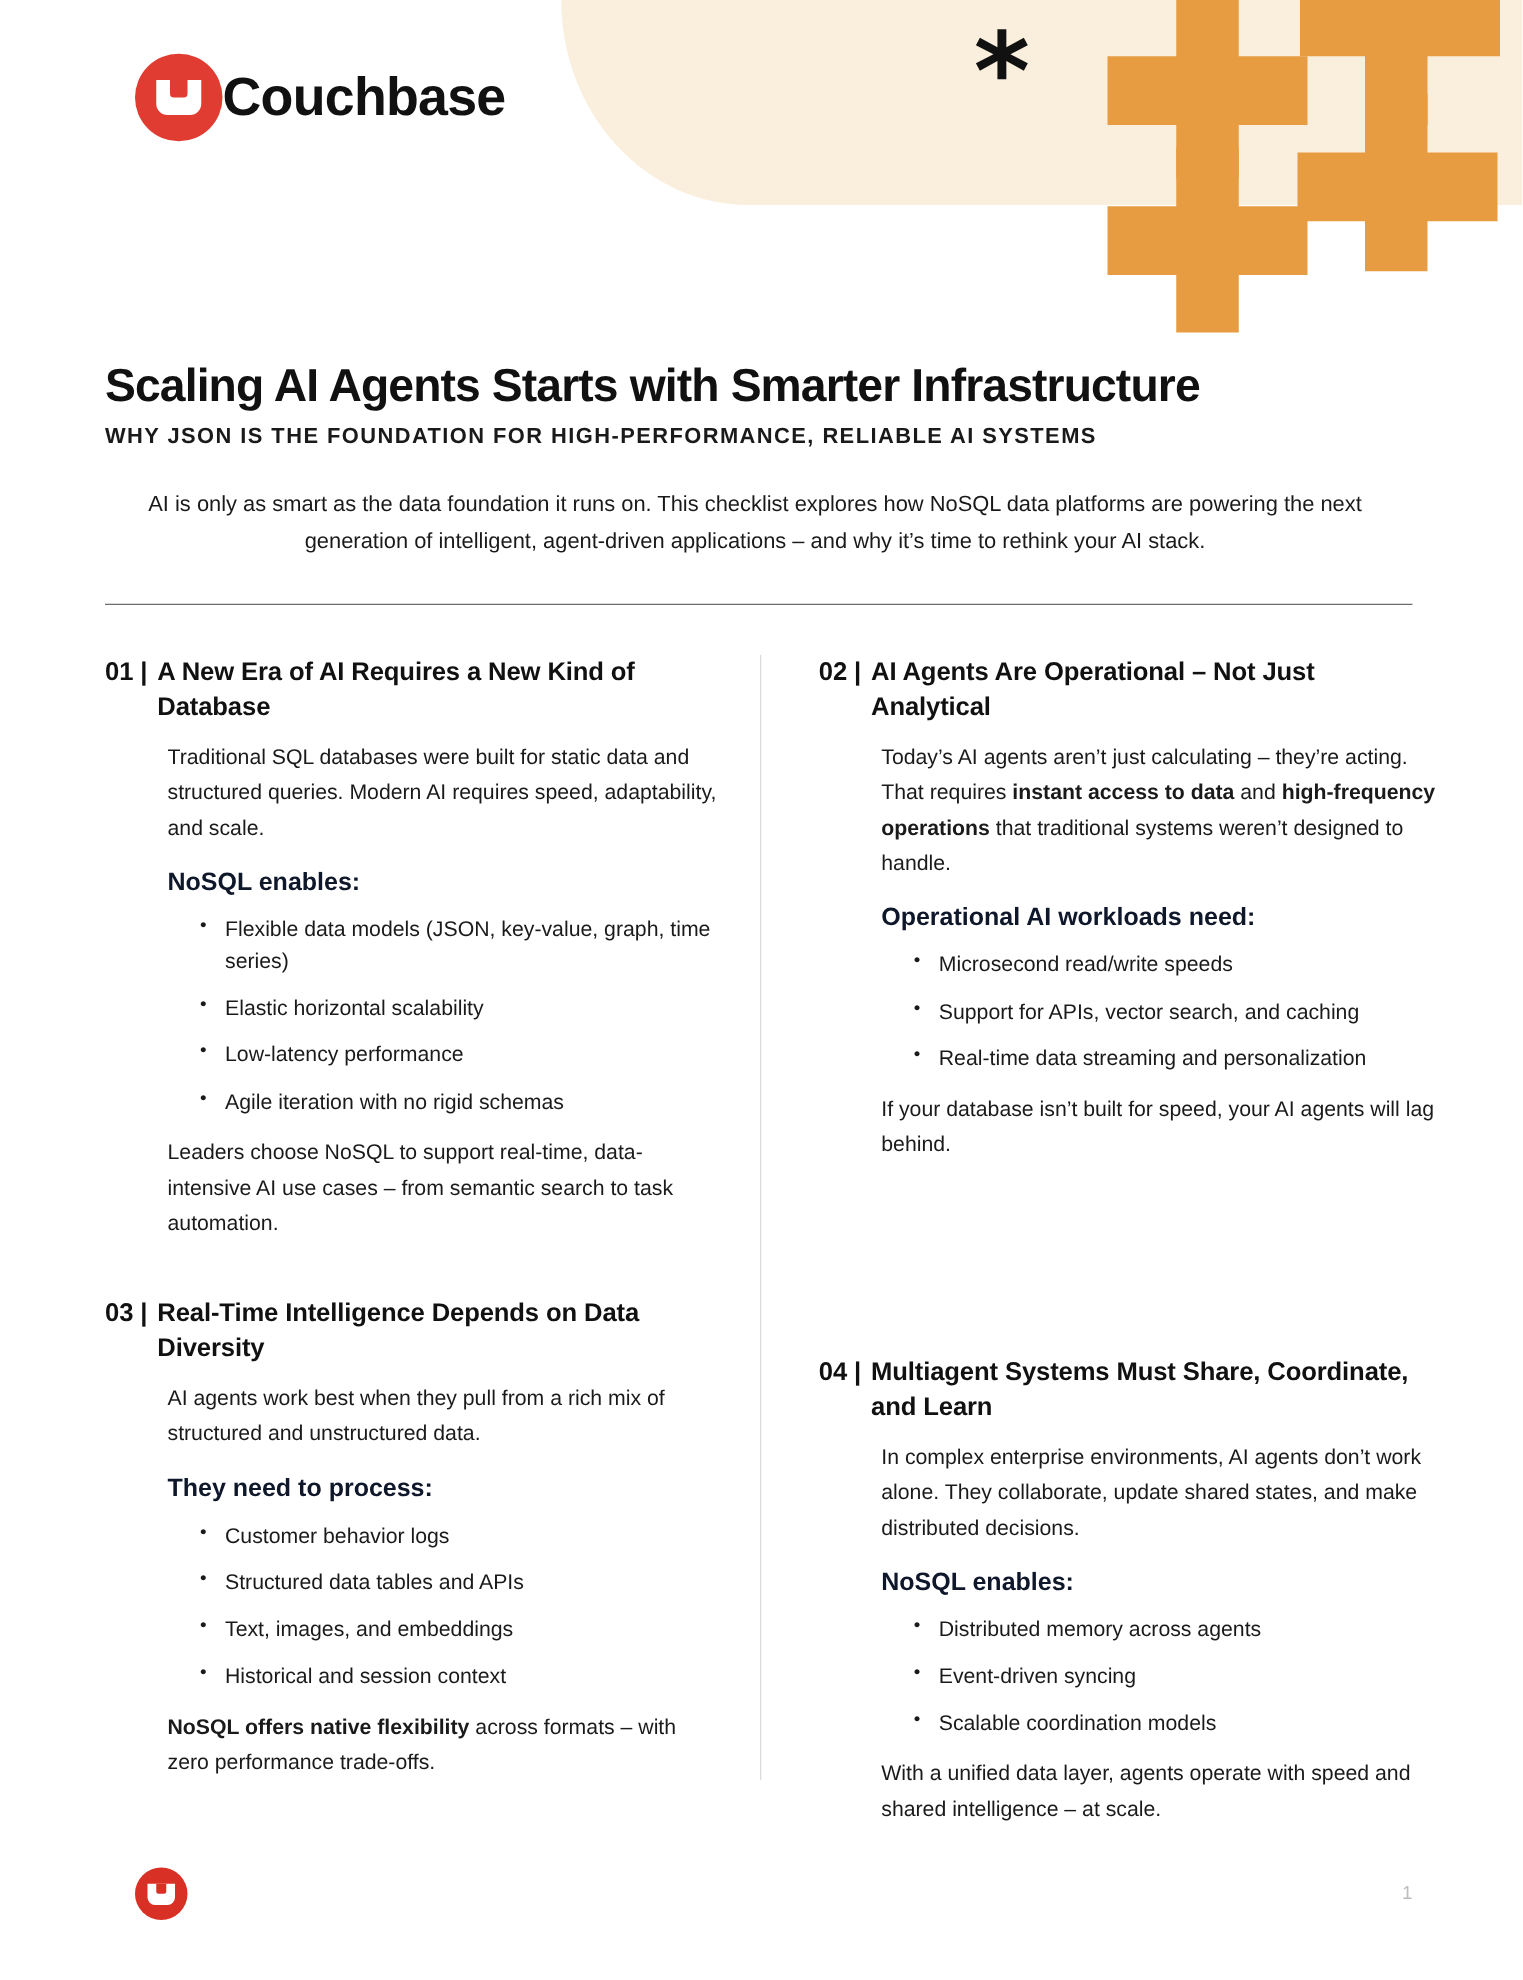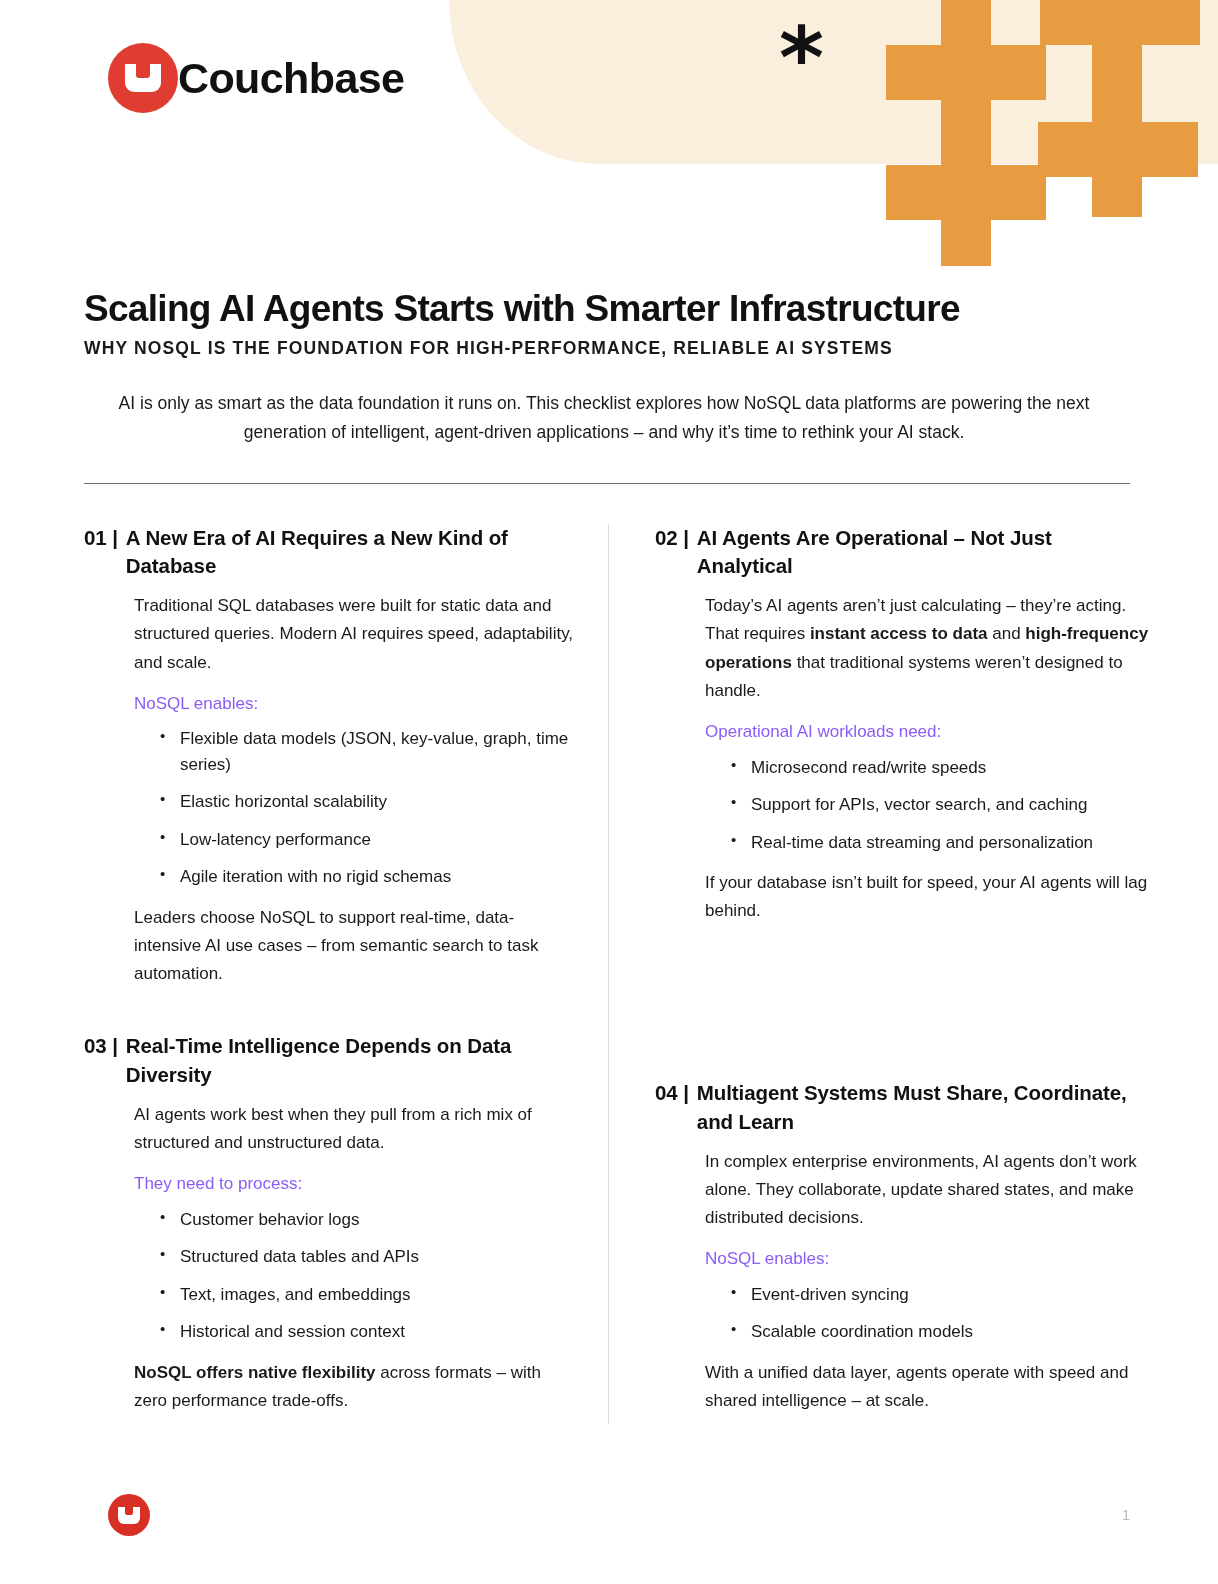--- a/index.html
+++ b/index.html
@@ -201,23 +201,23 @@
     color: #1a1a1a;
     margin: 0 0 14px 0;
   }
   .para.lead-out {
     margin-top: 4px;
     margin-bottom: 0;
   }
   .para strong { font-weight: 700; }
 
   .sub-head {
-    font-size: 17px;
-    font-weight: 400;
-    color: #8b5cf6;
+    font-size: 20px;
+    font-weight: 700;
+    color: #0f172a;
     margin: 0 0 10px 0;
     line-height: 1.5;
   }
 
   ul.bullets {
     list-style: none;
     margin: 0 0 14px 0;
     padding: 0 0 0 26px;
   }
   ul.bullets li {
@@ -315,21 +315,21 @@
     <div class="asterisk">*</div>
   </div>
 
   <div class="logo">
     <div class="logo-mark"></div>
     <div class="logo-text">Couchbase</div>
   </div>
 
   <div class="title-block">
     <h1 class="doc-title">Scaling AI Agents Starts with Smarter Infrastructure</h1>
-    <div class="doc-subtitle">WHY NOSQL IS THE FOUNDATION FOR HIGH-PERFORMANCE, RELIABLE AI SYSTEMS</div>
+    <div class="doc-subtitle">WHY JSON IS THE FOUNDATION FOR HIGH-PERFORMANCE, RELIABLE AI SYSTEMS</div>
     <p class="doc-intro">AI is only as smart as the data foundation it runs on. This checklist explores how NoSQL data platforms are powering the next generation of intelligent, agent-driven applications – and why it’s time to rethink your AI stack.</p>
   </div>
   <div class="rule"></div>
 
   <div class="col-divider"></div>
 
   <div class="columns">
 
     <div class="col left">
 
@@ -392,20 +392,21 @@
 
       <div class="section" style="margin-top:154px;">
         <div class="sec-head">
           <span class="sec-num">04 |</span>
           <span class="sec-title">Multiagent Systems Must Share, Coordinate, and Learn</span>
         </div>
         <div class="sec-body">
           <p class="para">In complex enterprise environments, AI agents don’t work alone. They collaborate, update shared states, and make distributed decisions.</p>
           <div class="sub-head">NoSQL enables:</div>
           <ul class="bullets">
+            <li>Distributed memory across agents</li>
             <li>Event-driven syncing</li>
             <li>Scalable coordination models</li>
           </ul>
           <p class="para lead-out">With a unified data layer, agents operate with speed and shared intelligence – at scale.</p>
         </div>
       </div>
 
     </div>
   </div>
 

